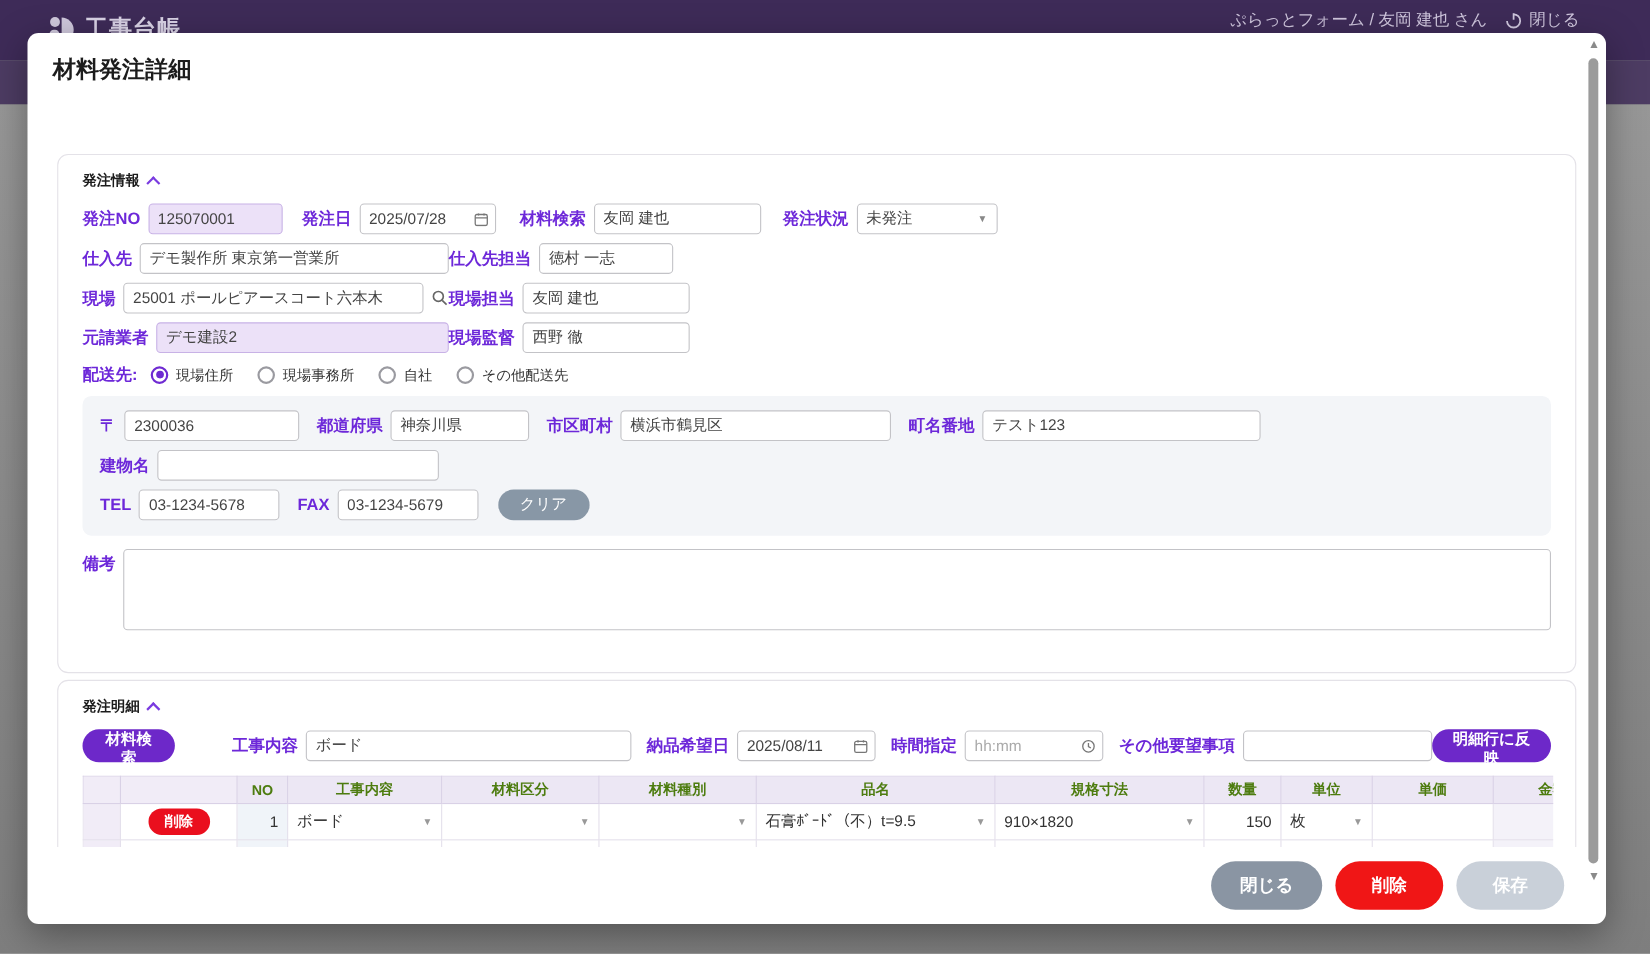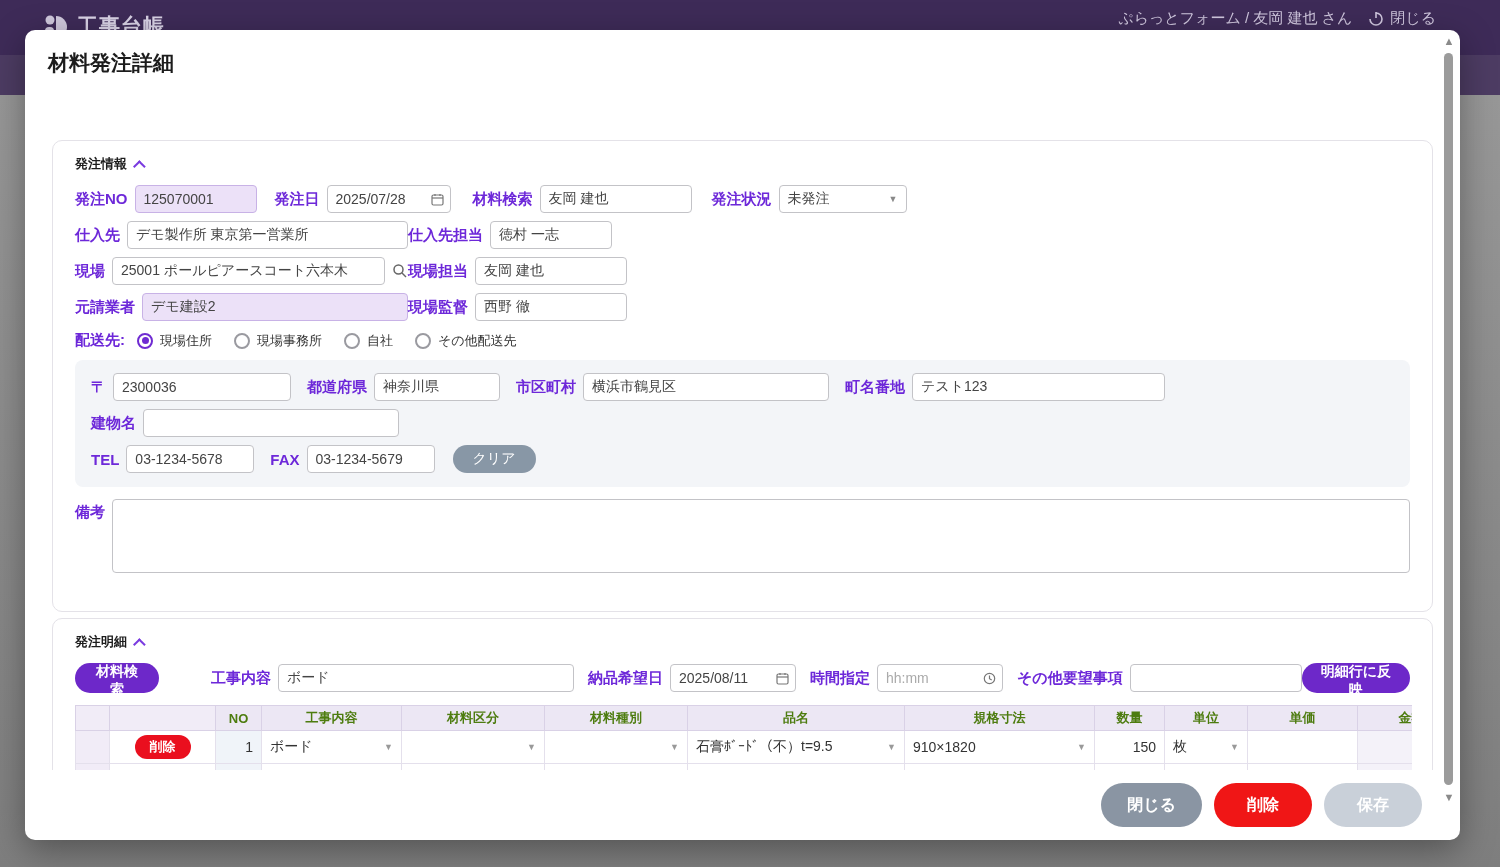--- a/index.html
+++ b/index.html
@@ -253,21 +253,21 @@
         <span class="radio">
           <span class="rdot"></span>
           <span>その他配送先</span>
         </span>
       </div>
 
       <div class="addr">
         <div class="row">
           <div class="fg" style="margin-right:16px;">
             <span class="lbl">〒</span>
-            <input class="inp" style="width: 178px;" value="2300036">
+            <input class="inp" style="width: 159px;" value="2300036">
           </div>
           <div class="fg" style="margin-right:16px;">
             <span class="lbl">都道府県</span>
             <input class="inp" style="width: 126px;" value="神奈川県">
           </div>
           <div class="fg" style="margin-right:16px;">
             <span class="lbl">市区町村</span>
             <input class="inp" style="width: 246px;" value="横浜市鶴見区">
           </div>
           <div class="fg">

